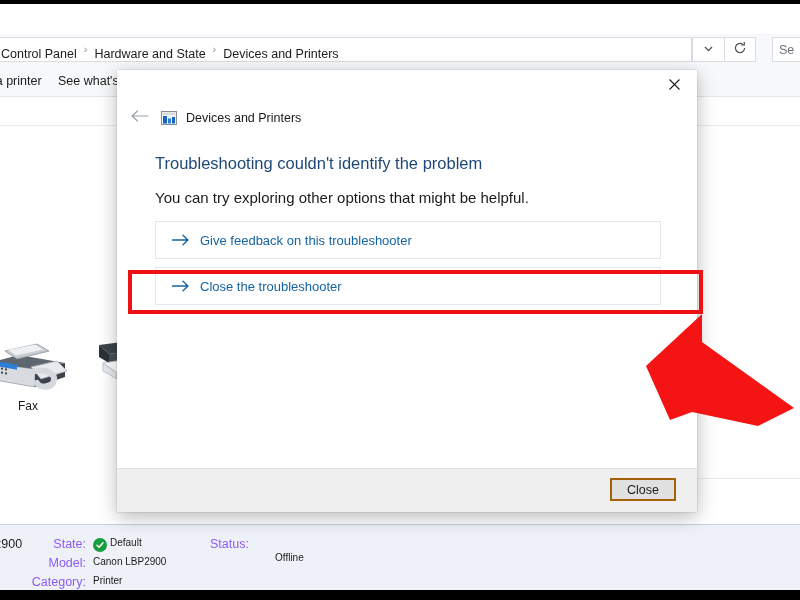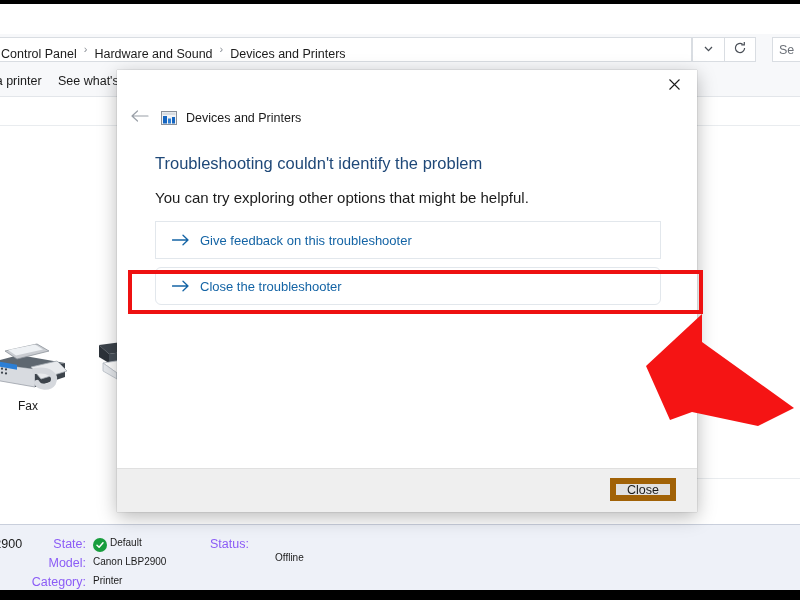--- a/index.html
+++ b/index.html
@@ -250,21 +250,21 @@
     position: absolute;
     left: 38px;
     width: 506px;
     height: 38px;
     border: 1px solid #e2e7ec;
     background: #ffffff;
     display: flex;
     align-items: center;
   }
   #opt-0 { top: 88px; }
-  #opt-1 { top: 134px; border-radius: 6px; }
+  #opt-1 { top: 134px; }
   .opt-arrow {
     margin-left: 16px;
     width: 18px;
     display: flex; align-items: center;
   }
   .opt-text {
     margin-left: 10px;
     font-size: 13px;
     color: #1464a5;
     white-space: nowrap;
@@ -291,21 +291,21 @@
     left: 0; top: 398px;
     width: 580px; height: 44px;
     background: #efefef;
     border-top: 1px solid #e0e0e0;
   }
   #dlg-footer-btn {
     position: absolute;
     right: 21px; top: 9px;
     width: 66px; height: 23px;
     background: #e1e1e1;
-    border: 6px solid #a16207;
+    border: 2px solid #a16207;
     font-size: 12.5px;
     color: #1b1b1b;
     display: flex;
     align-items: center;
     justify-content: center;
     font-family: "Liberation Sans", sans-serif;
     margin-left: 13px;
   }
 
   
@@ -321,21 +321,21 @@
 
 <div id="frame">
 
   <div id="explorer">
 
     <div id="addressbar">
 
       <div id="crumbbox">
         <span class="crumb">Control Panel</span>
         <span class="crumb-sep">›</span>
-        <span class="crumb">Hardware and Sound</span>
+        <span class="crumb">Hardware and State</span>
         <span class="crumb-sep">›</span>
         <span class="crumb">Devices and Printers</span>
       </div>
 
       <div class="addr-btn" id="btn-history">
         <span>
           <svg width="13" height="13" viewBox="0 0 13 13">
             <path d="M3 5 L6.5 8.6 L10 5" fill="none" stroke="#4a4f57" stroke-width="1.3"></path>
           </svg>
         </span>

